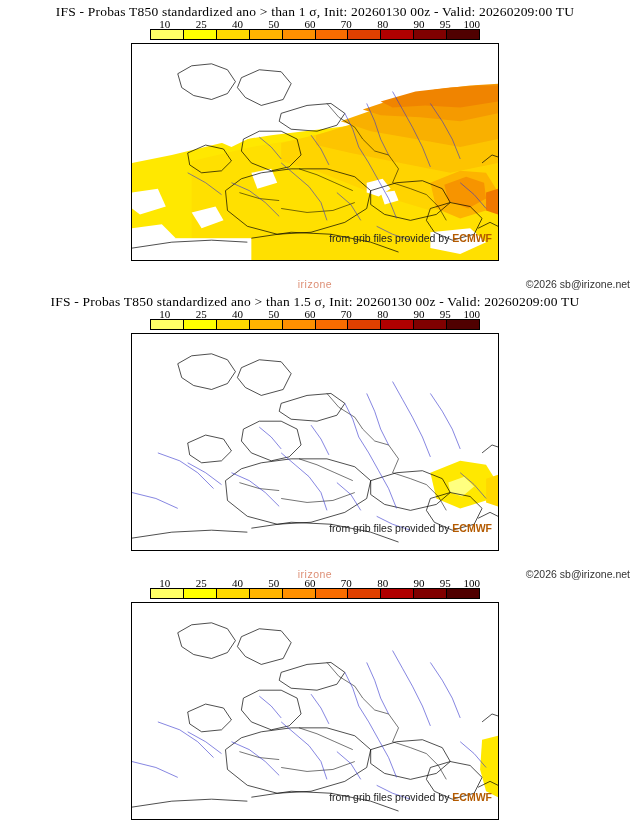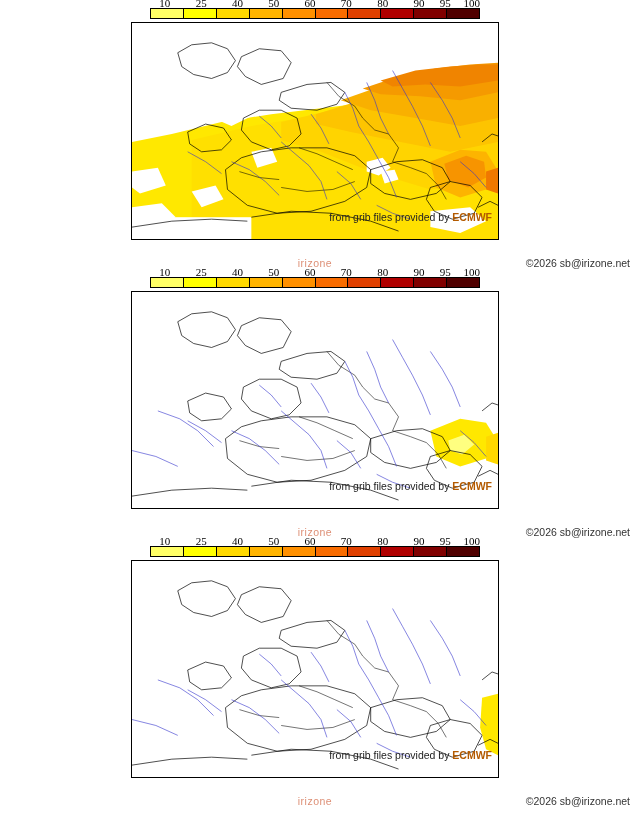--- a/index.html
+++ b/index.html
@@ -81,20 +81,21 @@
     transform:translateX(-50%);
     color:#c03000;
     opacity:.55;
     letter-spacing:.5px;
   }
 </style>
 </head>
 <body>
 
 <div class="panel">
+  <div class="title">IFS - Probas T850  standardized ano &gt; than 1 σ, Init: 20260130 00z - Valid: 20260209:00 TU</div>
 
   <div class="cbar-wrap">
     <div class="cbar-labels">
       <span style="left:4.5%">10</span>
       <span style="left:15.5%">25</span>
       <span style="left:26.5%">40</span>
       <span style="left:37.5%">50</span>
       <span style="left:48.5%">60</span>
       <span style="left:59.5%">70</span>
       <span style="left:70.5%">80</span>
@@ -189,20 +190,21 @@
       <span>from grib files provided by </span><span class="ec">ECMWF</span>
     </div>
   </div>
   <div class="credit-copy">
     <span>©2026 sb@irizone.net</span>
     <span class="wm">irizone</span>
   </div>
 </div>
 
 <div class="panel">
+  <div class="title">IFS - Probas T850  standardized ano &gt; than 1.5 σ, Init: 20260130 00z - Valid: 20260209:00 TU</div>
 
   <div class="cbar-wrap">
     <div class="cbar-labels">
       <span style="left:4.5%">10</span>
       <span style="left:15.5%">25</span>
       <span style="left:26.5%">40</span>
       <span style="left:37.5%">50</span>
       <span style="left:48.5%">60</span>
       <span style="left:59.5%">70</span>
       <span style="left:70.5%">80</span>

